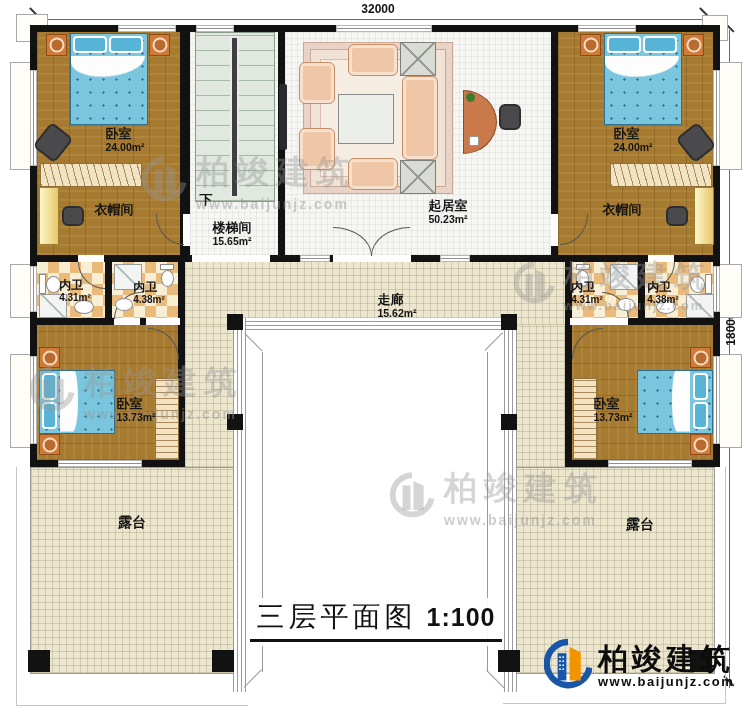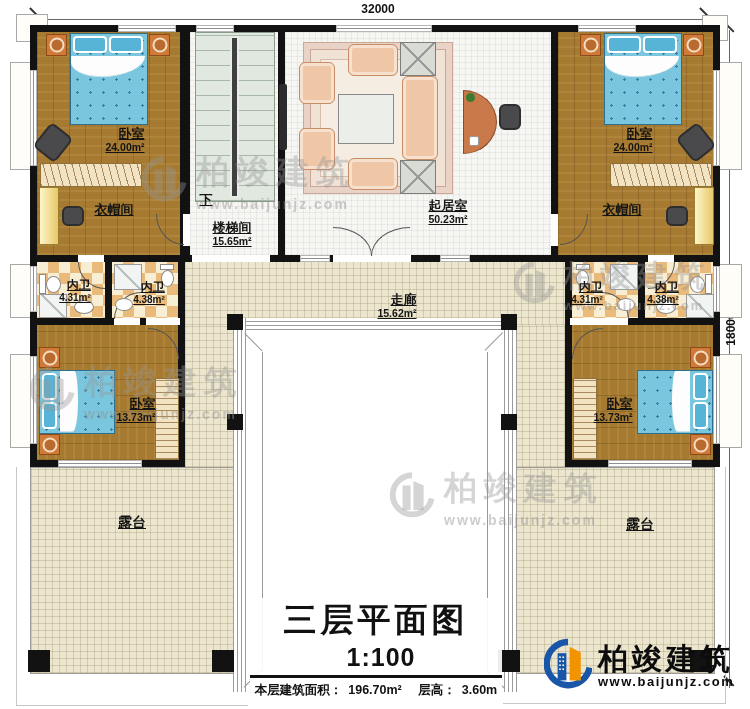--- a/index.html
+++ b/index.html
@@ -60,36 +60,36 @@
         box-shadow:inset 0 0 0 6px #e8d3c6,inset 0 0 0 7px #c9a898,inset 0 0 0 16px #f1e2d6,inset 0 0 0 17px #d8bcae;}
   .ttable{position:absolute;background:#eceeea;border:1px solid #8a8a8a;}
   .fixw{position:absolute;background:#fff;border:1px solid #8a8a8a;box-sizing:border-box;}
   .shower{position:absolute;background:#f2f4f4;border:1px solid #9a9a9a;
         background-image:linear-gradient(45deg,transparent 47%,#b9c0c0 47% 53%,transparent 53%);}
   .tv{position:absolute;background:#2b2b2d;border-radius:2px;}
   .stair{position:absolute;background-color:#e0e8df;border:1px solid #8a9a8a;box-sizing:border-box;
         background-image:repeating-linear-gradient(0deg,#a8b8a8 0 1px,transparent 1px 15px);}
   .rail-center{position:absolute;background:#3f3f41;box-shadow:0 0 0 2px #e8eee7;}
   
-  .rlabel{position:absolute;transform:translateX(-50%);text-align:right;font-weight:bold;
-          color:#141414;line-height:1.18;white-space:nowrap;z-index:60;text-decoration:underline;}
+  .rlabel{position:absolute;transform:translateX(-50%);text-align:left;font-weight:bold;
+          color:#141414;line-height:1.18;white-space:nowrap;z-index:60;}
   .rn{font-size:13px;}
   .ra{font-size:10.5px;}
   
   .dimline{position:absolute;background:#666;}
   .tick{position:absolute;width:14px;height:1.5px;background:#333;transform:rotate(45deg);}
   .dimtxt{position:absolute;font-size:12px;font-weight:bold;color:#111;text-align:center;}
   .sill{position:absolute;background:#fffdf8;border:1px solid #a8a8a8;}
   
   .wm{position:absolute;display:flex;align-items:center;gap:8px;z-index:50;pointer-events:none;}
   .wm-name{font-size:33px;font-weight:bold;letter-spacing:7px;color:rgba(150,150,150,.40);}
   .wm-url{font-size:14px;font-weight:bold;letter-spacing:2px;color:rgba(145,145,145,.46);margin-top:1px;}
   
   .tblock{position:absolute;z-index:70;text-align:center;background:rgba(255,255,255,.92);}
-  .t-main{font-size:33px;font-weight:bold;letter-spacing:4px;}
+  .t-main{font-size:28px;font-weight:normal;letter-spacing:4px;}
   .t-scale{font-size:25px;font-weight:bold;margin-left:10px;letter-spacing:1px;}
   .t-rule{height:3px;background:#111;margin:3px 0 4px 0;}
   .t-sub{font-size:12.5px;font-weight:bold;}
   .t-sub span{margin:0 3px;}
   
   .logo{position:absolute;display:flex;align-items:center;gap:6px;z-index:70;}
   .logo-name{font-size:30px;font-weight:bold;letter-spacing:4px;color:#0c0c0c;line-height:1.05;}
   .logo-url{font-size:13px;font-weight:bold;letter-spacing:1.5px;color:#0c0c0c;}
 </style>
 </head>
@@ -363,24 +363,20 @@
       <div class="wm-name">柏竣建筑</div>
       <div class="wm-url">www.baijunjz.com</div>
     </div>
   </div>
 
   <div class="tblock" style="left:250px;top:598px;width:252px">
     <div>
       <span class="t-main">三层平面图</span><span class="t-scale">1:100</span>
     </div>
     <div class="t-rule"></div>
-    <div class="t-sub">
-      <span>本层建筑面积：</span><span>196.70m²</span>
-      <span style="margin-left:10px">层高：</span><span>3.60m</span>
-    </div>
   </div>
 
   <div class="logo" style="left:544px;top:634px">
     <svg width="48" height="64" viewBox="0 0 60 80">
       <path d="M30 10 a27 27 0 1 0 27 32" fill="none" stroke="#1a56a8" stroke-width="8"></path>
       <rect x="17" y="24" width="11" height="34" fill="#1a56a8"></rect>
       <rect x="19" y="28" width="2" height="2" fill="#fff"></rect>
         <rect x="23" y="28" width="2" height="2" fill="#fff"></rect>
       <rect x="19" y="33" width="2" height="2" fill="#fff"></rect>
         <rect x="23" y="33" width="2" height="2" fill="#fff"></rect>

